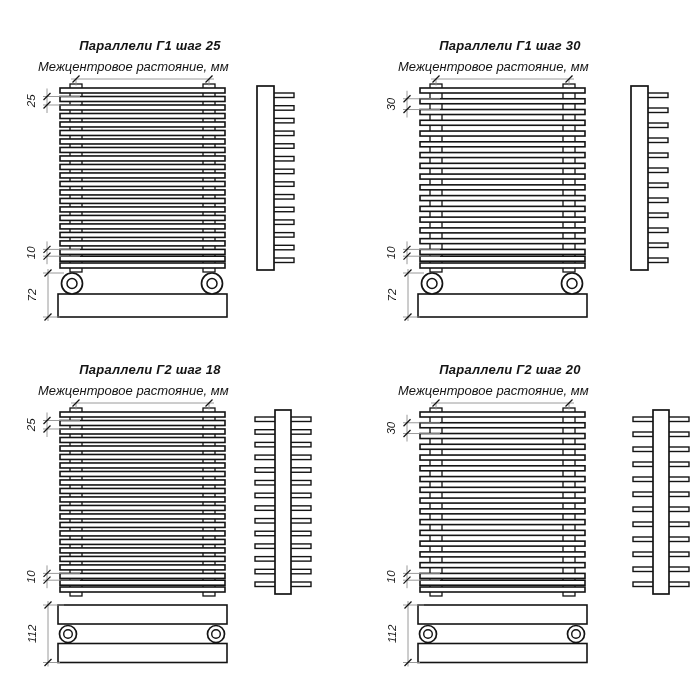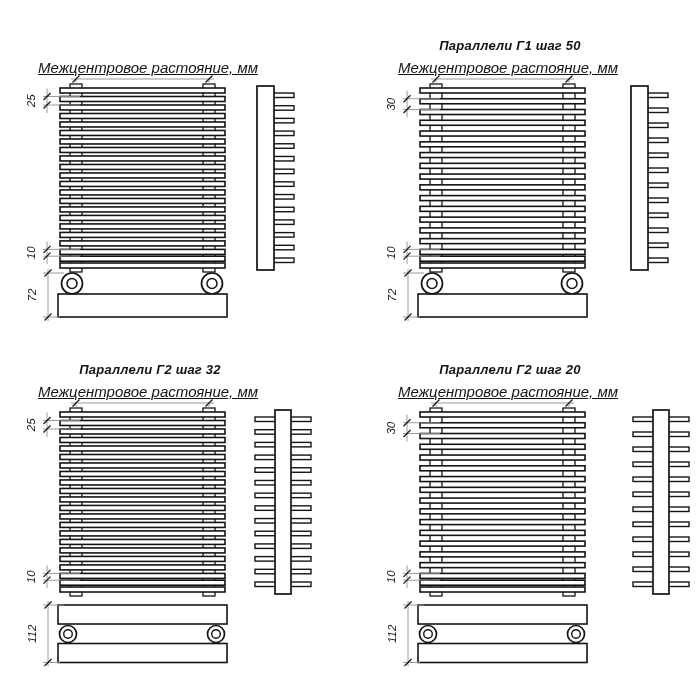--- a/index.html
+++ b/index.html
@@ -7,29 +7,30 @@
     width:700px;height:700px;position:relative;background:#ffffff;
     font-family:"Liberation Sans",sans-serif;overflow:hidden;
   }
   .panel{position:absolute;width:320px;height:318px;}
   .ptitle{
     position:absolute;top:2px;left:18px;width:224px;text-align:center;
     font-style:italic;font-weight:bold;font-size:13px;color:#141414;
     white-space:nowrap;letter-spacing:.2px;
   }
   .psub{
-    position:absolute;top:23px;left:18px;width:220px;text-align:right;
-    font-style:italic;font-size:15px;color:#141414;white-space:nowrap;text-decoration:underline;
+    position:absolute;top:23px;left:18px;width:220px;text-align:left;
+    font-style:italic;font-size:13px;color:#141414;white-space:nowrap;
   }
   svg.drawing{position:absolute;left:0;top:0;}
 </style>
 </head>
 <body>
 
 <div class="panel" style="left:20px;top:36px">
+  <div class="ptitle">Параллели Г1 шаг 25</div>
   <div class="psub">Межцентровое растояние, мм</div>
   <svg class="drawing" width="320" height="318">
       <g>
         <rect x="50" y="48" width="12" height="188" fill="#ffffff" stroke="#141414" stroke-width="1.3"></rect>
         <rect x="183" y="48" width="12" height="188" fill="#ffffff" stroke="#141414" stroke-width="1.3"></rect>
         <rect x="40" y="52" width="165" height="5" fill="#ffffff" stroke="#141414" stroke-width="1.6"></rect>
         <rect x="40" y="60.49473684210526" width="165" height="5" fill="#ffffff" stroke="#141414" stroke-width="1.6"></rect>
         <rect x="40" y="68.98947368421052" width="165" height="5" fill="#ffffff" stroke="#141414" stroke-width="1.6"></rect>
         <rect x="40" y="77.48421052631579" width="165" height="5" fill="#ffffff" stroke="#141414" stroke-width="1.6"></rect>
         <rect x="40" y="85.97894736842106" width="165" height="5" fill="#ffffff" stroke="#141414" stroke-width="1.6"></rect>
@@ -103,21 +104,21 @@
         <line x1="23" y1="281" x2="40" y2="281" stroke="#8f8f8f" stroke-width="0.9"></line>
         <line x1="28" y1="233" x2="28" y2="285" stroke="#8f8f8f" stroke-width="0.9"></line>
         <line x1="24.5" y1="240.5" x2="31.5" y2="233.5" stroke="#141414" stroke-width="1.2"></line>
         <line x1="24.5" y1="284.5" x2="31.5" y2="277.5" stroke="#141414" stroke-width="1.2"></line>
         <text x="12" y="259" text-anchor="middle" dominant-baseline="central" font-size="11.5" font-style="italic" font-family="&quot;Liberation Sans&quot;,sans-serif" fill="#141414" transform="rotate(-90 12 259)">72</text>
       </g>
     </svg>
 </div>
 
 <div class="panel" style="left:380px;top:36px">
-  <div class="ptitle">Параллели Г1 шаг 50</div>
+  <div class="ptitle">Параллели Г1 шаг 30</div>
   <div class="psub">Межцентровое растояние, мм</div>
   <svg class="drawing" width="320" height="318">
       <g>
         <rect x="50" y="48" width="12" height="188" fill="#ffffff" stroke="#141414" stroke-width="1.3"></rect>
         <rect x="183" y="48" width="12" height="188" fill="#ffffff" stroke="#141414" stroke-width="1.3"></rect>
         <rect x="40" y="52" width="165" height="5" fill="#ffffff" stroke="#141414" stroke-width="1.6"></rect>
         <rect x="40" y="62.76" width="165" height="5" fill="#ffffff" stroke="#141414" stroke-width="1.6"></rect>
         <rect x="40" y="73.52" width="165" height="5" fill="#ffffff" stroke="#141414" stroke-width="1.6"></rect>
         <rect x="40" y="84.28" width="165" height="5" fill="#ffffff" stroke="#141414" stroke-width="1.6"></rect>
         <rect x="40" y="95.04" width="165" height="5" fill="#ffffff" stroke="#141414" stroke-width="1.6"></rect>
@@ -185,21 +186,21 @@
         <line x1="23" y1="281" x2="40" y2="281" stroke="#8f8f8f" stroke-width="0.9"></line>
         <line x1="28" y1="233" x2="28" y2="285" stroke="#8f8f8f" stroke-width="0.9"></line>
         <line x1="24.5" y1="240.5" x2="31.5" y2="233.5" stroke="#141414" stroke-width="1.2"></line>
         <line x1="24.5" y1="284.5" x2="31.5" y2="277.5" stroke="#141414" stroke-width="1.2"></line>
         <text x="12" y="259" text-anchor="middle" dominant-baseline="central" font-size="11.5" font-style="italic" font-family="&quot;Liberation Sans&quot;,sans-serif" fill="#141414" transform="rotate(-90 12 259)">72</text>
       </g>
     </svg>
 </div>
 
 <div class="panel" style="left:20px;top:360px">
-  <div class="ptitle">Параллели Г2 шаг 32</div>
+  <div class="ptitle">Параллели Г2 шаг 18</div>
   <div class="psub">Межцентровое растояние, мм</div>
   <svg class="drawing" width="320" height="318">
       <g>
         <rect x="50" y="48" width="12" height="188" fill="#ffffff" stroke="#141414" stroke-width="1.3"></rect>
         <rect x="183" y="48" width="12" height="188" fill="#ffffff" stroke="#141414" stroke-width="1.3"></rect>
         <rect x="40" y="52" width="165" height="5" fill="#ffffff" stroke="#141414" stroke-width="1.6"></rect>
         <rect x="40" y="60.49473684210526" width="165" height="5" fill="#ffffff" stroke="#141414" stroke-width="1.6"></rect>
         <rect x="40" y="68.98947368421052" width="165" height="5" fill="#ffffff" stroke="#141414" stroke-width="1.6"></rect>
         <rect x="40" y="77.48421052631579" width="165" height="5" fill="#ffffff" stroke="#141414" stroke-width="1.6"></rect>
         <rect x="40" y="85.97894736842106" width="165" height="5" fill="#ffffff" stroke="#141414" stroke-width="1.6"></rect>

